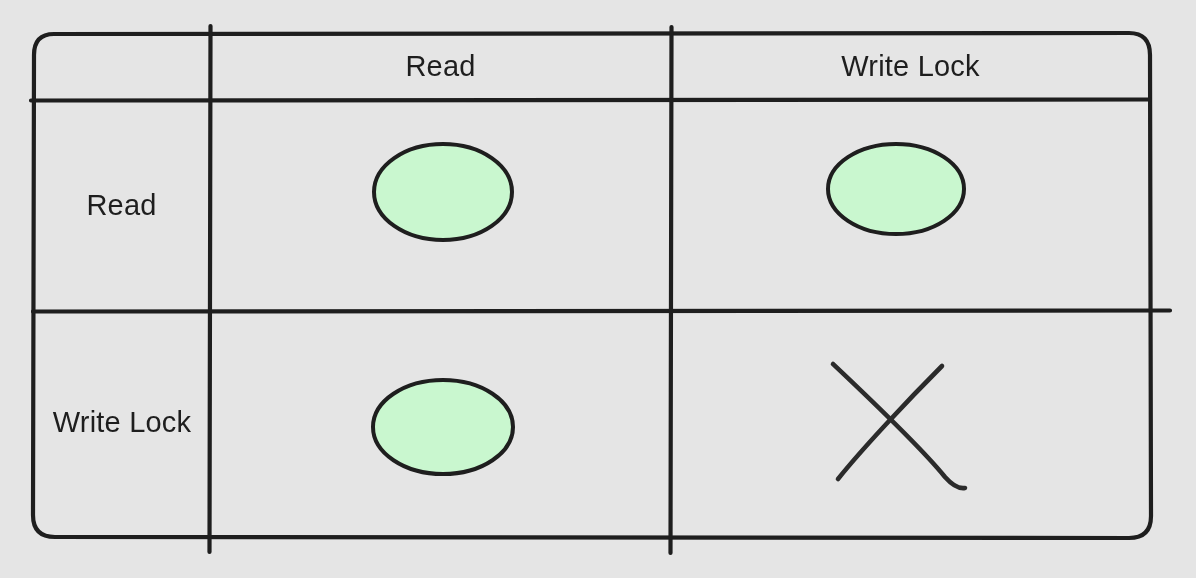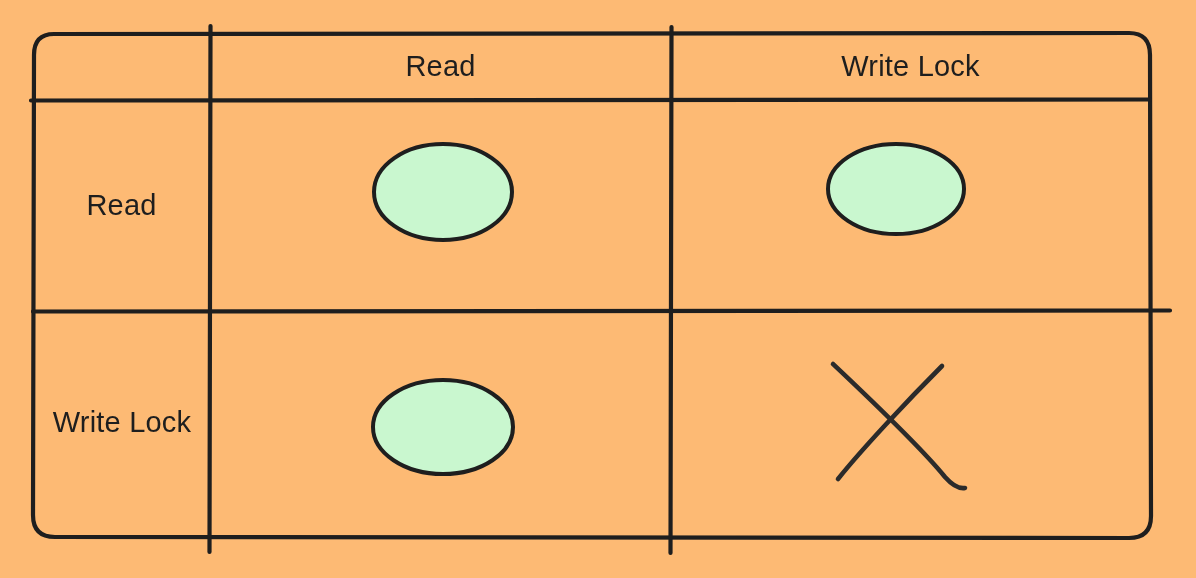--- a/index.html
+++ b/index.html
@@ -11,21 +11,21 @@
     width: 1196px;
     height: 578px;
     overflow: hidden;
     font-family: "Liberation Sans", sans-serif;
   }
 
   #stage {
     position: relative;
     width: 1196px;
     height: 578px;
-    background: #fdba74;
+    background: #e5e5e5;
   }
 
   #matrix-svg {
     position: absolute;
     left: 0;
     top: 0;
     width: 1196px;
     height: 578px;
   }
 

